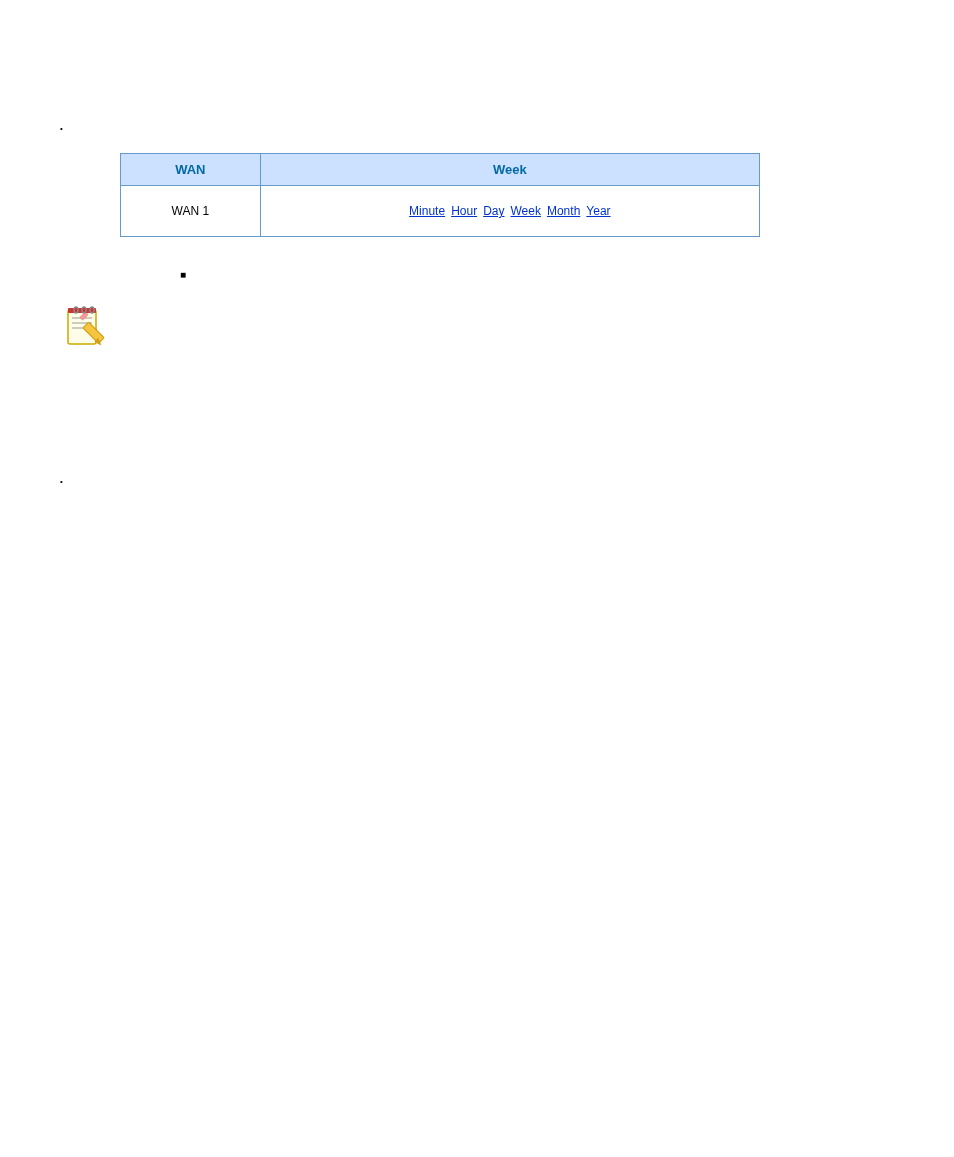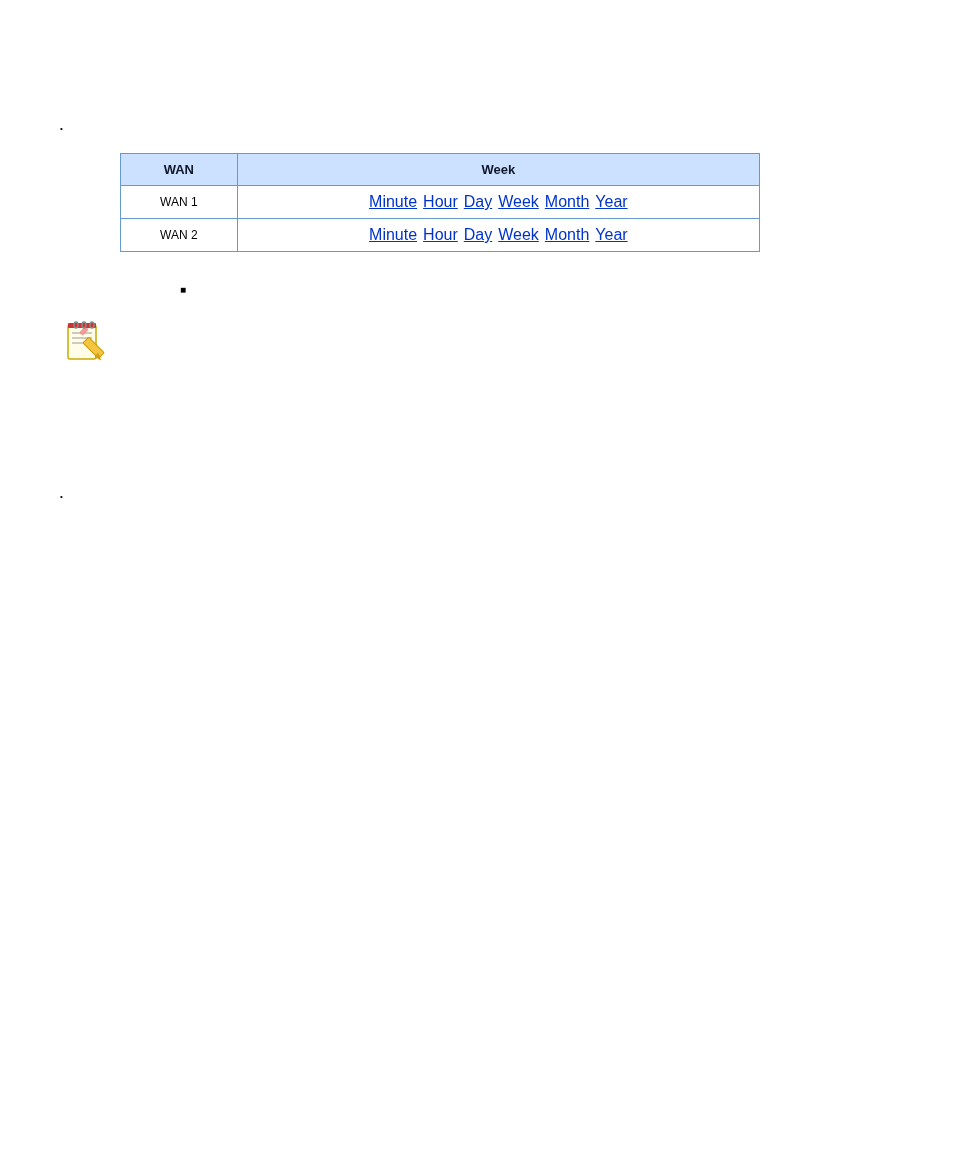--- a/index.html
+++ b/index.html
@@ -49,31 +49,31 @@
     }
 
     .wan-table {
       border-collapse: collapse;
       width: 640px;
       border: 1px solid #6699cc;
     }
 
     .wan-table th {
       background-color: #cce0ff;
-      color: #0f172a;
+      color: #0369a1;
       font-weight: bold;
       padding: 8px 16px;
       text-align: center;
       border: 1px solid #6699cc;
       font-size: 13px;
     }
 
     .wan-table td {
       background-color: #ffffff;
-      padding: 7px 12px;
+      padding: 18px 12px;
       text-align: center;
       border: 1px solid #6699cc;
       font-size: 12px;
       color: #333333;
     }
 
     .wan-table td.wan-name {
       font-weight: normal;
       color: #000;
     }
@@ -81,21 +81,21 @@
     .time-links {
       display: flex;
       gap: 6px;
       justify-content: center;
     }
 
     .time-link {
       color: #0033cc;
       text-decoration: underline;
       cursor: pointer;
-      font-size: 16px;
+      font-size: 12px;
     }
 
     .bullet2-section {
       margin-top: 40px;
       margin-left: 0px;
       display: flex;
       align-items: flex-start;
     }
 
     .bullet-square {
@@ -156,33 +156,20 @@
             <div class="time-links">
               <span class="time-link">Minute</span>
               <span class="time-link">Hour</span>
               <span class="time-link">Day</span>
               <span class="time-link">Week</span>
               <span class="time-link">Month</span>
               <span class="time-link">Year</span>
             </div>
           </td>
         </tr>
-        <tr>
-          <td class="wan-name">WAN 2</td>
-          <td>
-            <div class="time-links">
-              <span class="time-link">Minute</span>
-              <span class="time-link">Hour</span>
-              <span class="time-link">Day</span>
-              <span class="time-link">Week</span>
-              <span class="time-link">Month</span>
-              <span class="time-link">Year</span>
-            </div>
-          </td>
-        </tr>
       </tbody>
     </table>
   </div>
 
   <div class="bullet2-section" style="margin-left: 120px; margin-top: 30px;">
     <span class="bullet-square">■</span>
     <span class="bullet-text"></span>
   </div>
 
   <div class="note-section" style="margin-left: 0; margin-top: 20px;">

